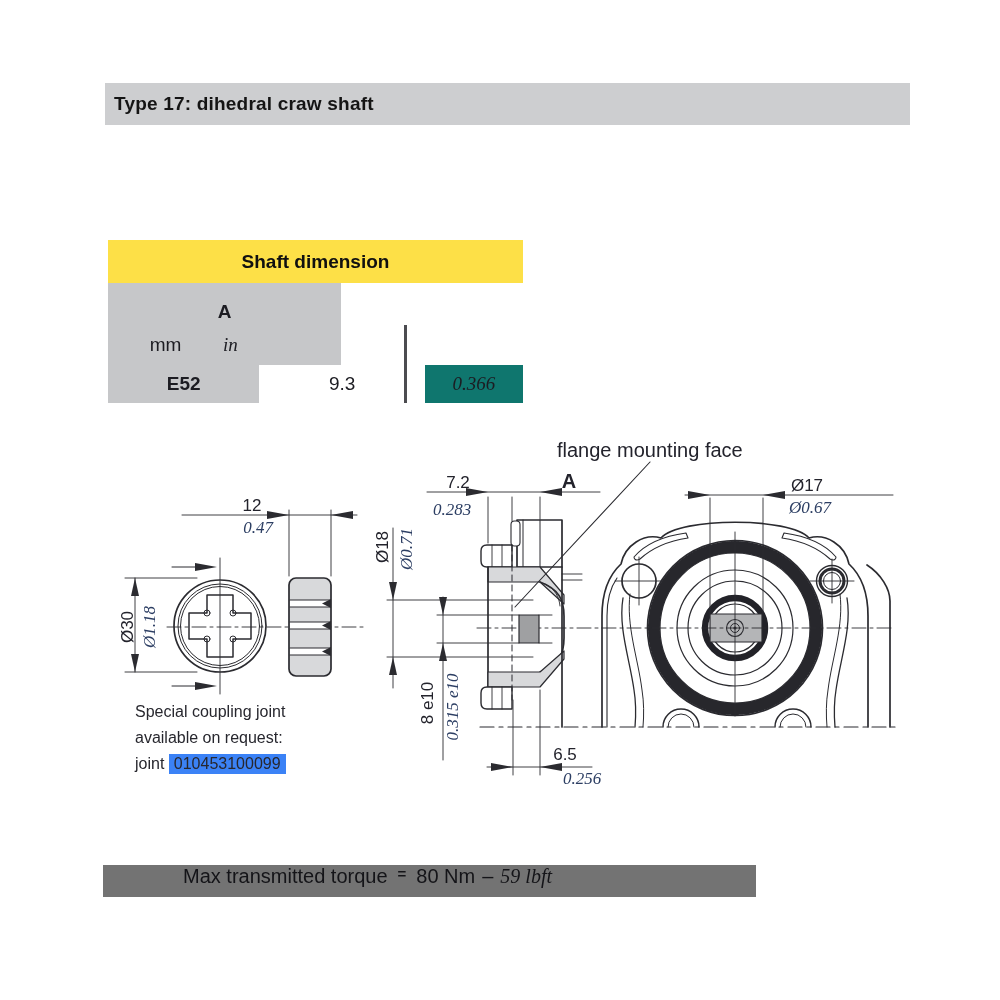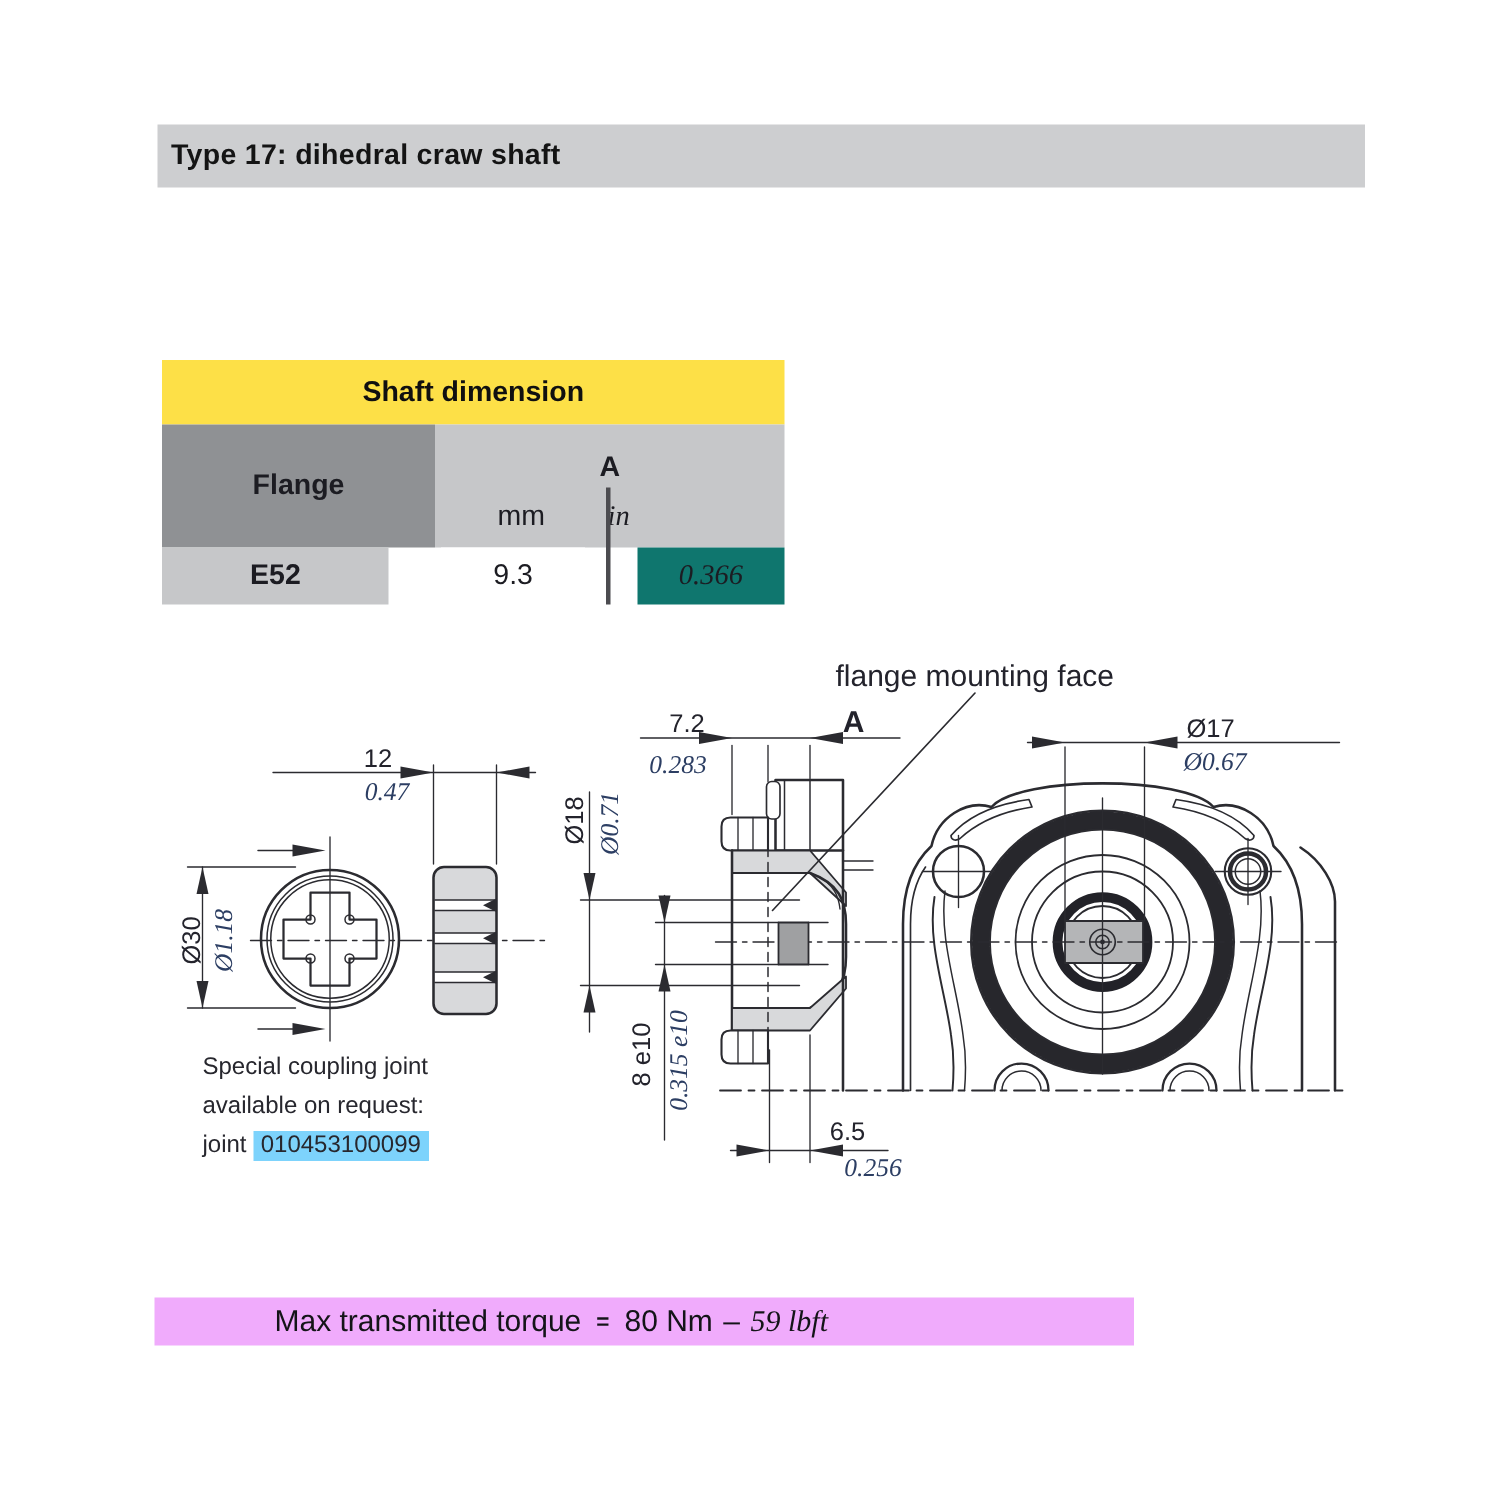--- a/index.html
+++ b/index.html
@@ -21,24 +21,24 @@
   .tbl .u-mm{width:115px;text-align:center;}
   .tbl .u-in{width:96px;text-align:left;font-family:"Liberation Serif",serif;font-style:italic;}
   .tbl .drow{display:flex;height:38px;gap:35px;}
   .tbl .dlab{width:182px;background:#c6c7c9;display:flex;align-items:center;justify-content:center;font-weight:bold;}
   .tbl .dmm{width:115px;background:#fff;display:flex;align-items:center;justify-content:center;}
   .tbl .din{width:118px;background:#0f766e;display:flex;align-items:center;justify-content:center;
             font-family:"Liberation Serif",serif;font-style:italic;}
   .tbl .vdiv{position:absolute;left:296px;top:85px;width:3px;height:78px;background:#4c4c50;}
   
   .note{position:absolute;left:135px;top:699px;font-size:16px;line-height:26px;color:#27272e;}
-  .note .hl{background:#7dd3fc;padding:1px 5px 2px 5px;}
-  
-  .footer{position:absolute;left:103px;top:865px;width:653px;height:32px;background:#f0abfc;
-          display:flex;align-items:center;font-size:20px;color:#141418;}
+  .note .hl{background:#3b82f6;padding:1px 5px 2px 5px;}
+  
+  .footer{position:absolute;left:103px;top:865px;width:653px;height:32px;background:#737373;
+          display:flex;align-items:flex-start;font-size:20px;color:#141418;}
   .footer .fl{padding-left:80px;}
   .footer .eq{margin:0 10px;font-weight:bold;font-size:15px;}
   .footer .dash{margin:0 7px;}
   .footer .imp{font-family:"Liberation Serif",serif;font-style:italic;}
   
   svg.draw{position:absolute;left:0;top:0;}
   svg.draw text{font-family:"Liberation Sans",sans-serif;font-size:17px;fill:#23232c;}
   svg.draw text.in{font-family:"Liberation Serif",serif;font-style:italic;fill:#2c3e63;font-size:17px;}
   svg.draw text.big{font-size:20px;}
 </style>
@@ -47,21 +47,20 @@
 
 <div class="page">
 
   <div class="titlebar">
     <span>Type 17: dihedral craw shaft</span>
   </div>
 
   <div class="tbl">
     <div class="hdr">Shaft dimension</div>
     <div class="band">
-      <div class="flange">Flange</div>
       <div class="acell">
         <div class="aTop">A</div>
         <div class="units">
           <div class="u-mm">mm</div>
           <div class="u-in">in</div>
         </div>
       </div>
     </div>
     <div class="drow">
       <div class="dlab">E52</div>

